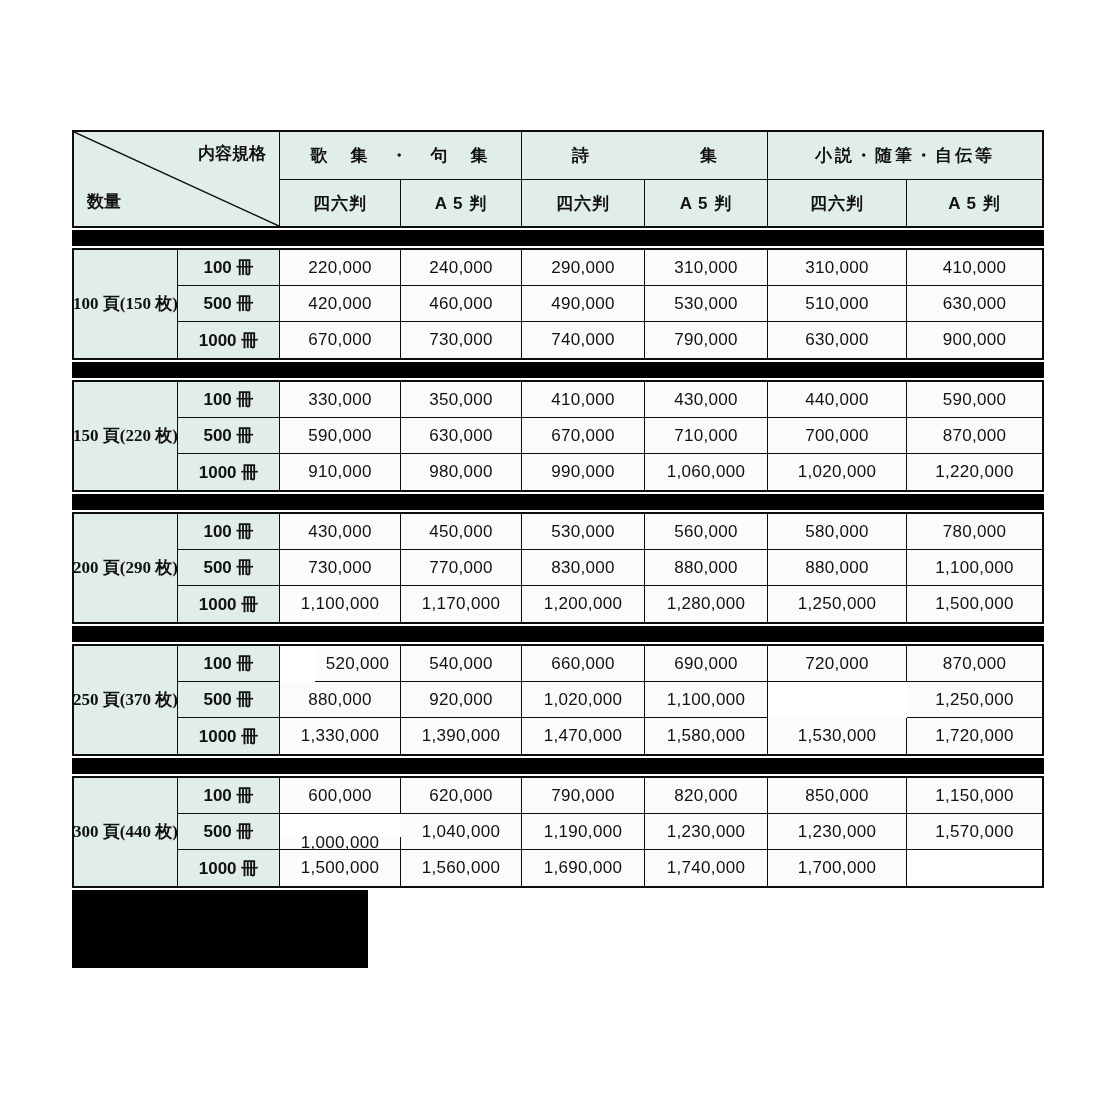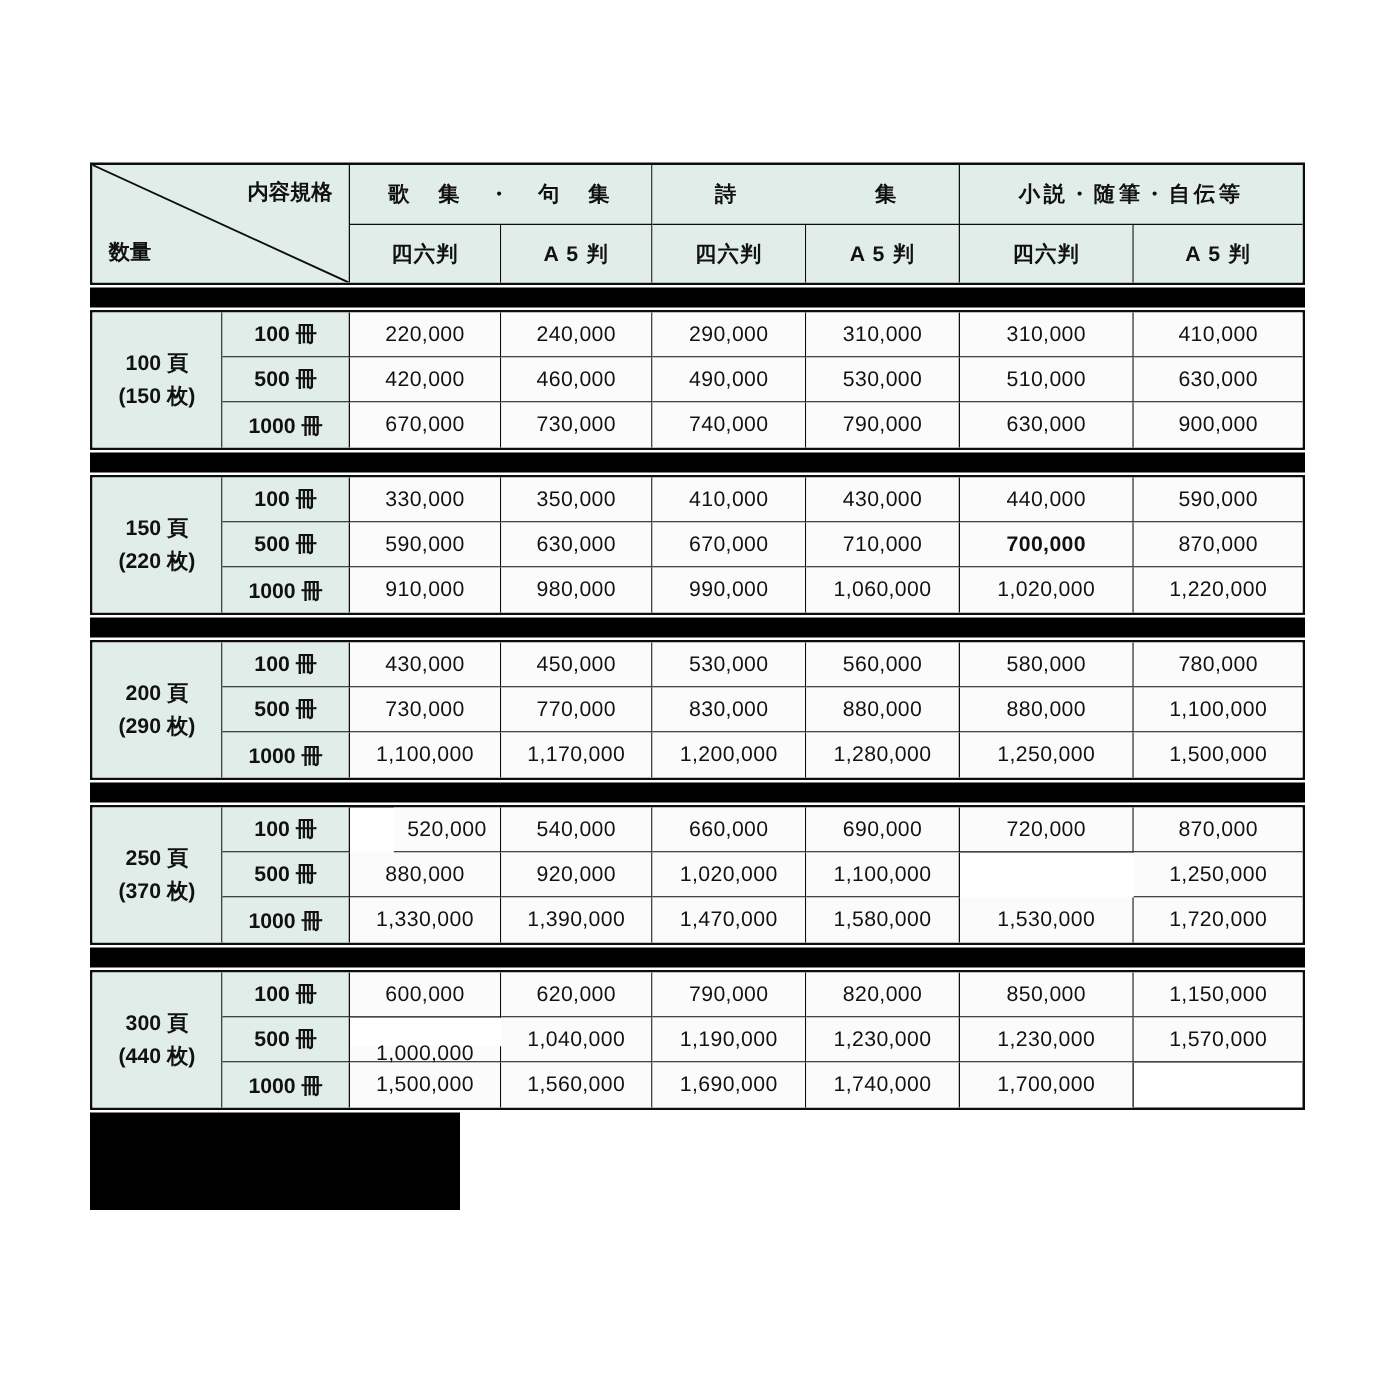--- a/index.html
+++ b/index.html
@@ -58,24 +58,25 @@
   .sub { grid-row: 2; font-weight: 700; border-bottom: none; letter-spacing: 1px; }
   
   .band {
     width: 972px; height: 16px;
     background: #000000;
     margin: 2px 0;
   }
   
   .label-cell {
     grid-column: 1; grid-row: 1 / 4;
-    flex-direction: column;
+    flex-direction: row;
     font-weight: 600;
     line-height: 1.55;
     border-bottom: none;
+    font-family: Liberation Serif, serif;
   }
   .qty-cell  { grid-column: 2; font-weight: 600; }
   .price-cell { background: #fafbfa; font-weight: 400; letter-spacing: 0.3px; }
   .redacted {
     width: 296px; height: 78px;
     background: #000000;
     margin-top: 2px;
   }
 </style>
 </head>
@@ -146,21 +147,21 @@
           <div class="cell price-cell" style="grid-area: 1 / 4;">350,000</div>
           <div class="cell price-cell" style="grid-area: 1 / 5;">410,000</div>
           <div class="cell price-cell" style="grid-area: 1 / 6;">430,000</div>
           <div class="cell price-cell" style="grid-area: 1 / 7;">440,000</div>
           <div class="cell price-cell no-br" style="grid-area: 1 / 8;">590,000</div>
           <div class="cell qty-cell" style="grid-row: 2;">500 冊</div>
           <div class="cell price-cell" style="grid-area: 2 / 3;">590,000</div>
           <div class="cell price-cell" style="grid-area: 2 / 4;">630,000</div>
           <div class="cell price-cell" style="grid-area: 2 / 5;">670,000</div>
           <div class="cell price-cell" style="grid-area: 2 / 6;">710,000</div>
-          <div class="cell price-cell" style="grid-area: 2 / 7; font-weight: bold;">700,000</div>
+          <div class="cell price-cell" style="grid-area: 2 / 7;">700,000</div>
           <div class="cell price-cell no-br" style="grid-area: 2 / 8;">870,000</div>
           <div class="cell qty-cell no-bb" style="grid-row: 3;">1000 冊</div>
           <div class="cell price-cell no-bb" style="grid-area: 3 / 3;">910,000</div>
           <div class="cell price-cell no-bb" style="grid-area: 3 / 4;">980,000</div>
           <div class="cell price-cell no-bb" style="grid-area: 3 / 5;">990,000</div>
           <div class="cell price-cell no-bb" style="grid-area: 3 / 6;">1,060,000</div>
           <div class="cell price-cell no-bb" style="grid-area: 3 / 7;">1,020,000</div>
           <div class="cell price-cell no-bb no-br" style="grid-area: 3 / 8;">1,220,000</div>
         </div>
         <div class="band"></div>

